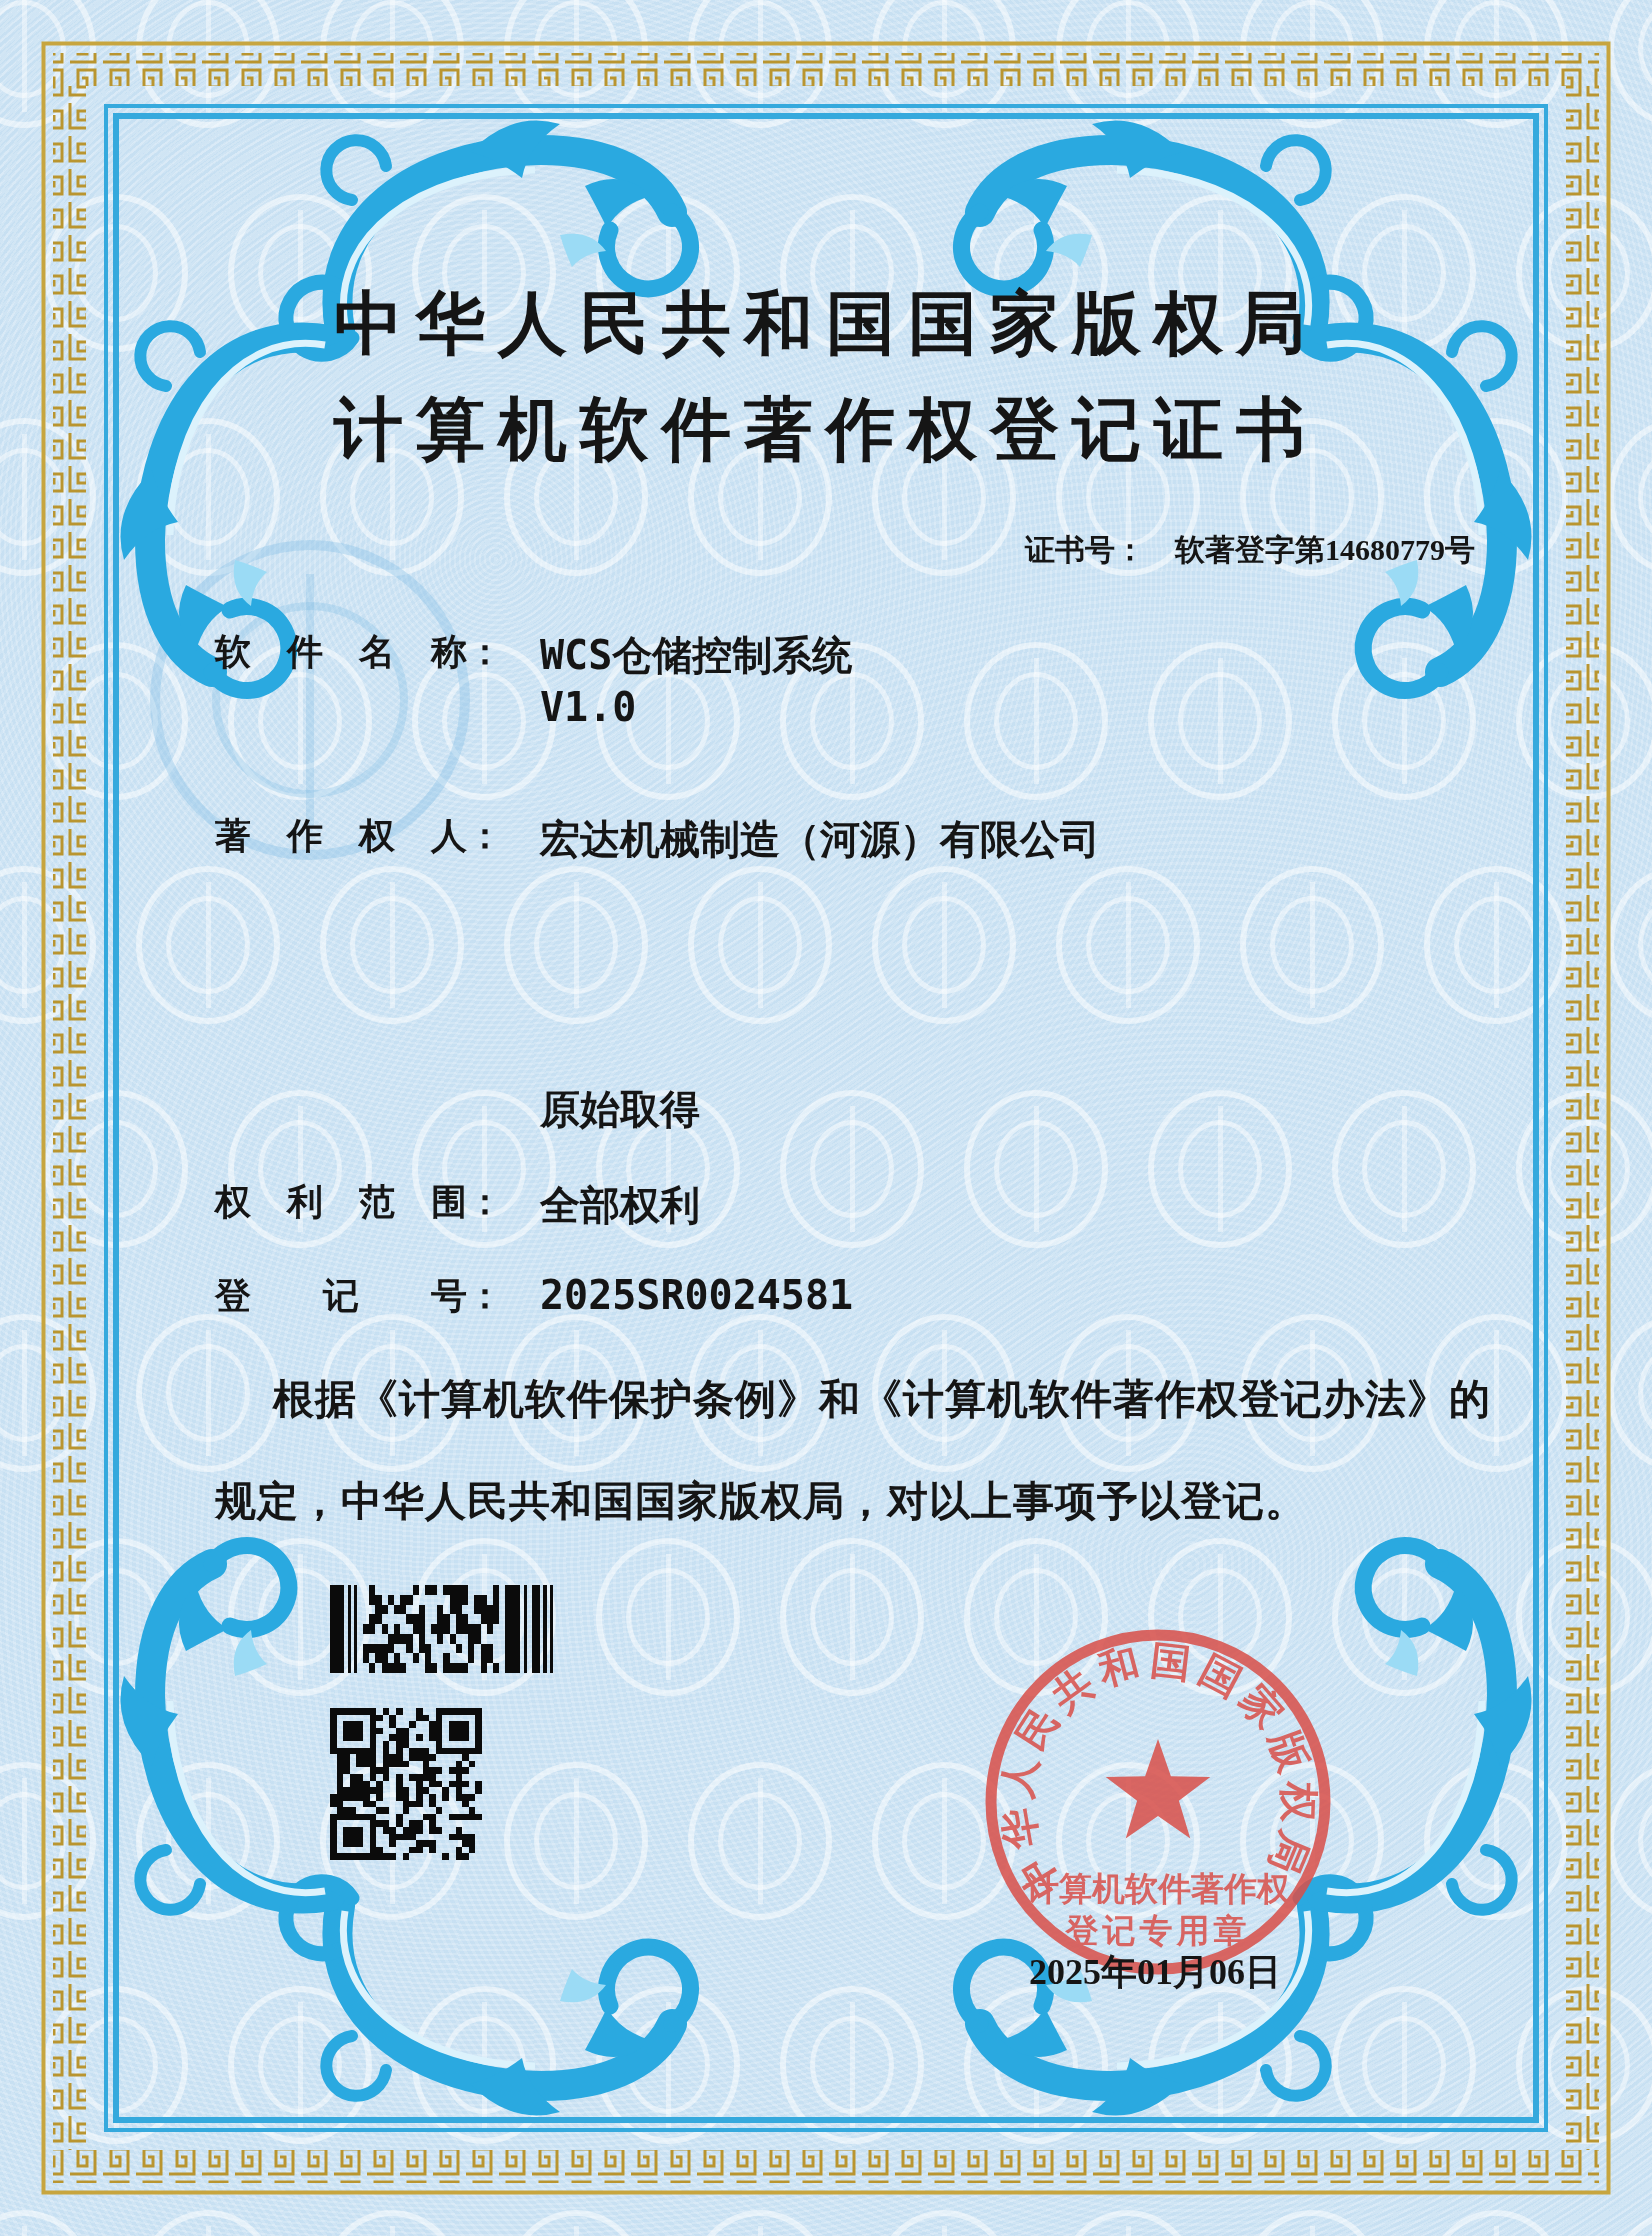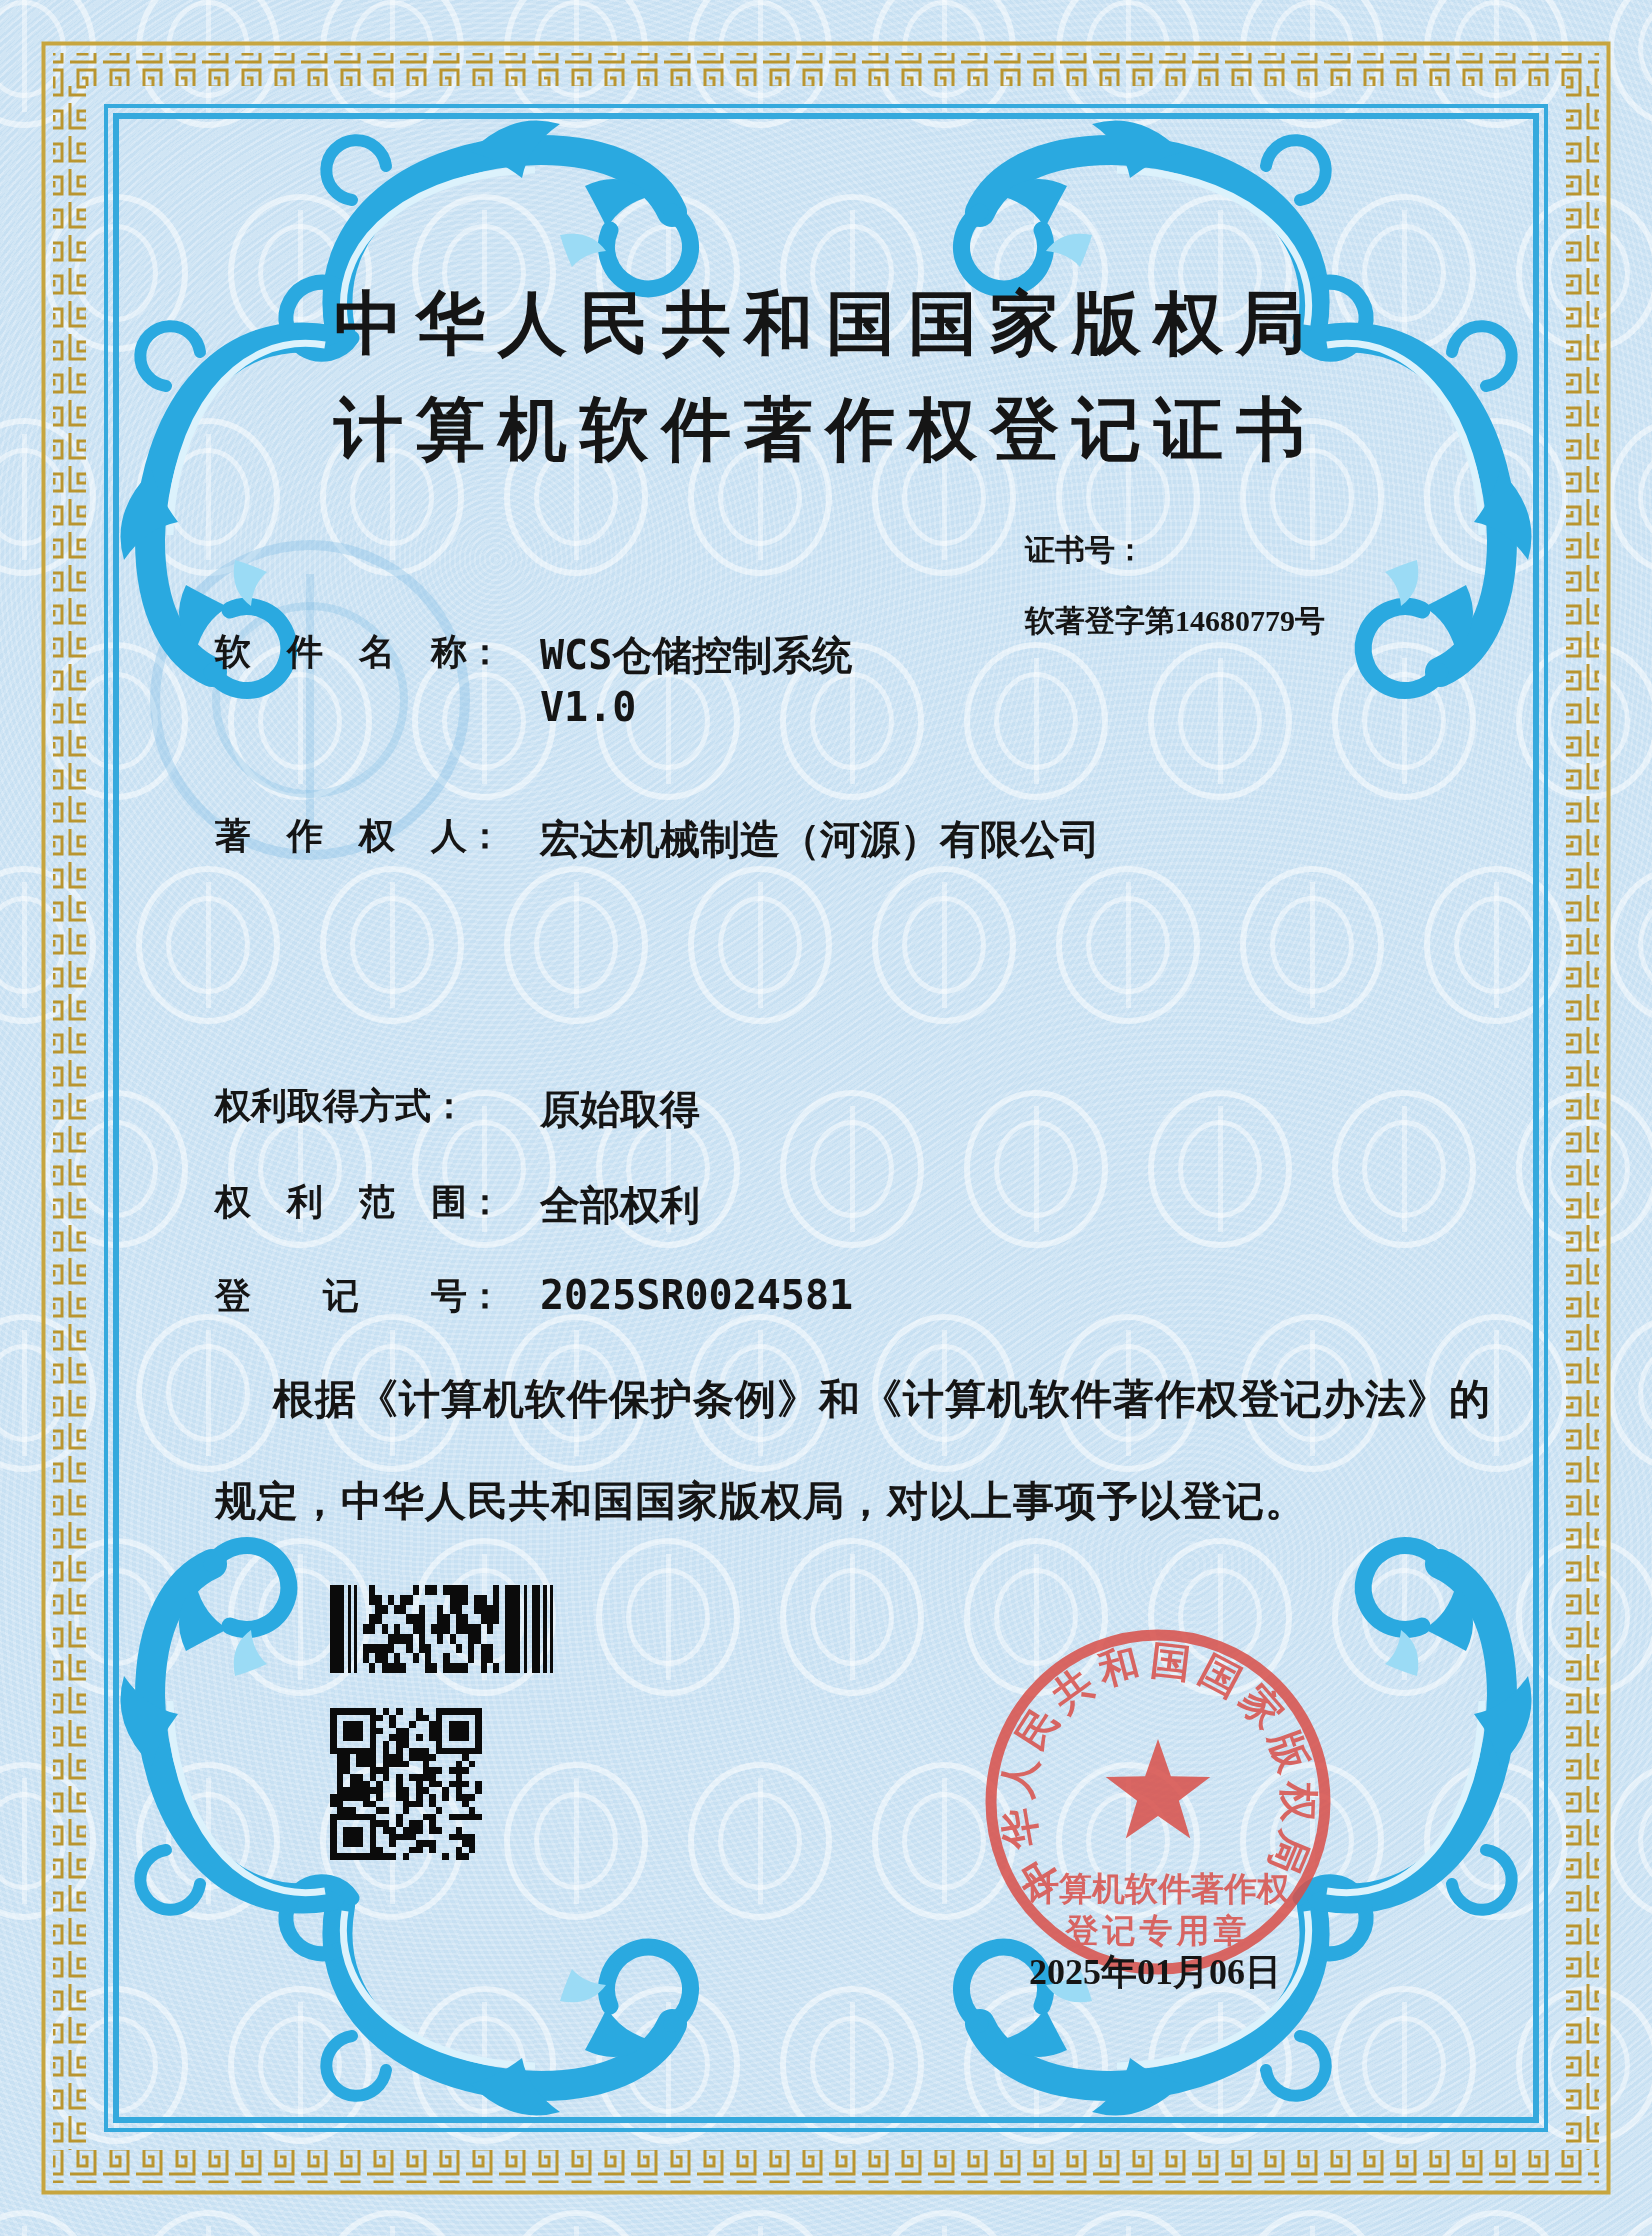--- a/index.html
+++ b/index.html
@@ -23,21 +23,21 @@
   .wm::after{content:"";position:absolute;left:50%;top:10px;bottom:10px;width:5px;margin-left:-2.5px;background:rgba(255,255,255,.42);}
   .wm-big{
     position:absolute;left:150px;top:540px;width:300px;height:300px;z-index:1;
     border:10px solid rgba(125,188,228,.34);border-radius:50%;pointer-events:none;
   }
   .wm-big::before{content:"";position:absolute;inset:52px;border:8px solid rgba(125,188,228,.30);border-radius:50%;}
   .wm-big::after{content:"";position:absolute;left:50%;top:24px;bottom:24px;width:8px;margin-left:-4px;background:rgba(125,188,228,.28);}
 
   #frame{position:absolute;left:0;top:0;z-index:2;pointer-events:none;}
 
-  .abs{position:absolute;white-space:nowrap;z-index:3;flex-direction:column;}
+  .abs{position:absolute;white-space:nowrap;z-index:3;}
   .title{left:0;right:0;text-align:center;font-weight:700;font-size:69px;letter-spacing:13px;z-index:3;position:absolute;}
   .certno{display:flex;gap:30px;font-size:30px;font-weight:700;}
   .lab{font-size:36px;font-weight:700;}
   .val{font-size:40px;font-weight:700;font-family:"DejaVu Sans Mono","Liberation Serif",serif;}
   .para{font-size:41px;font-weight:700;letter-spacing:1px;}
   .date{font-size:36px;font-weight:700;text-align:center;width:360px;z-index:5;}
 
   #barcode{position:absolute;left:330px;top:1585px;width:240px;height:88px;z-index:3;display:flex;align-items:stretch;}
   #barcode .bar{height:100%;}
   #barcode .grid{display:flex;flex-direction:column;}
@@ -212,21 +212,20 @@
     <span>软著登字第14680779号</span>
   </div>
 
   <div class="abs lab" style="left:215px;top:628px">软　件　名　称：</div>
   <div class="abs val" style="left:540px;top:628px">WCS仓储控制系统</div>
   <div class="abs val" style="left:540px;top:684px">V1.0</div>
 
   <div class="abs lab" style="left:215px;top:812px">著　作　权　人：</div>
   <div class="abs val" style="left:540px;top:812px">宏达机械制造（河源）有限公司</div>
 
-  <div class="abs lab" style="left:215px;top:1082px">权利取得方式：</div>
   <div class="abs val" style="left:540px;top:1082px">原始取得</div>
 
   <div class="abs lab" style="left:215px;top:1178px">权　利　范　围：</div>
   <div class="abs val" style="left:540px;top:1178px">全部权利</div>
 
   <div class="abs lab" style="left:215px;top:1272px">登　　记　　号：</div>
   <div class="abs val" style="left:540px;top:1272px">2025SR0024581</div>
 
   <div class="abs para" style="left:273px;top:1372px">根据《计算机软件保护条例》和《计算机软件著作权登记办法》的</div>
   <div class="abs para" style="left:215px;top:1474px">规定，中华人民共和国国家版权局，对以上事项予以登记。</div>

